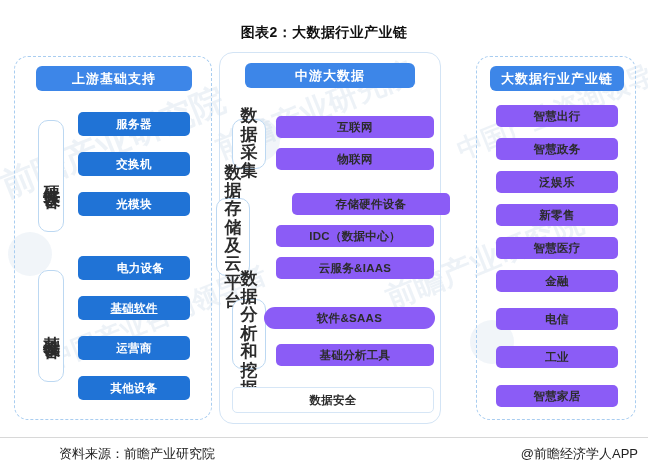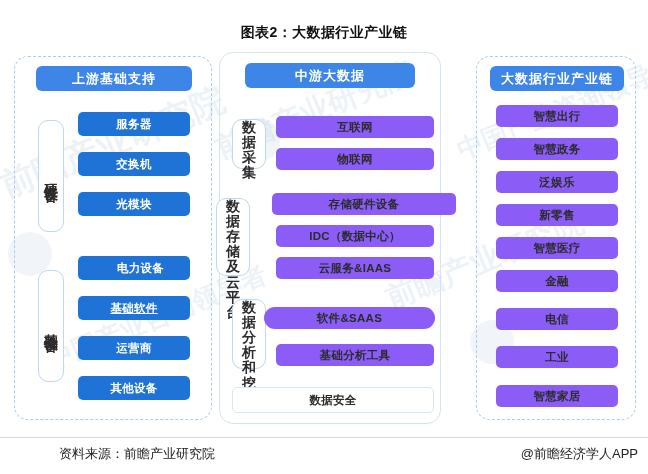--- a/index.html
+++ b/index.html
@@ -62,23 +62,23 @@
   }
   .sec-head.left{left:36px;top:66px;width:156px;height:25px;}
   .sec-head.mid{left:245px;top:63px;width:170px;height:25px;}
   .sec-head.right{left:490px;top:66px;width:134px;height:25px;}
   
   .grp-label{
     position:absolute;
     background:#ffffff;
     border:1.2px solid #bcd8f2;
     border-radius:10px;
-    display:flex;justify-content:center;
+    display:flex;align-items:center;justify-content:center;
     box-sizing:border-box;
-    font-size:14px;font-weight:bold;color:#2b2b2b;
+    font-size:17px;font-weight:bold;color:#2b2b2b;
     line-height:1.08;
     text-align:center;
   }
   .grp-label .txt{display:block;}
   
   .item{
     position:absolute;
     border-radius:5px;
     box-sizing:border-box;
     display:flex;align-items:center;justify-content:center;
@@ -143,21 +143,21 @@
 
 <div class="grp-label" style="left:232px;top:119px;width:34px;height:50px;">
   <span class="txt" style="width:26px;">数据采集</span>
 </div>
 <div class="item light-blue" style="left:276px;top:116px;width:158px;height:22px;">互联网</div>
 <div class="item light-blue" style="left:276px;top:148px;width:158px;height:22px;">物联网</div>
 
 <div class="grp-label" style="left:216px;top:198px;width:34px;height:78px;">
   <span class="txt" style="width:26px;">数据存储及云平台</span>
 </div>
-<div class="item light-blue" style="left:272px;top:193px;width:184px;height:22px;">存储硬件设备</div>
+<div class="item light-blue" style="left:292px;top:193px;width:158px;height:22px;">存储硬件设备</div>
 <div class="item light-blue" style="left:276px;top:225px;width:158px;height:22px;">IDC（数据中心）</div>
 <div class="item light-blue" style="left:276px;top:257px;width:158px;height:22px;">云服务&amp;IAAS</div>
 
 <div class="grp-label" style="left:232px;top:299px;width:34px;height:70px;">
   <span class="txt" style="width:26px;">数据分析和挖掘</span>
 </div>
 <div class="item light-blue" style="left:264px;top:307px;width:171px;height:22px;border-radius:11px;">软件&amp;SAAS</div>
 <div class="item light-blue" style="left:276px;top:344px;width:158px;height:22px;">基础分析工具</div>
 
 <div class="item white-box" style="left:232px;top:387px;width:202px;height:26px;">数据安全</div>

